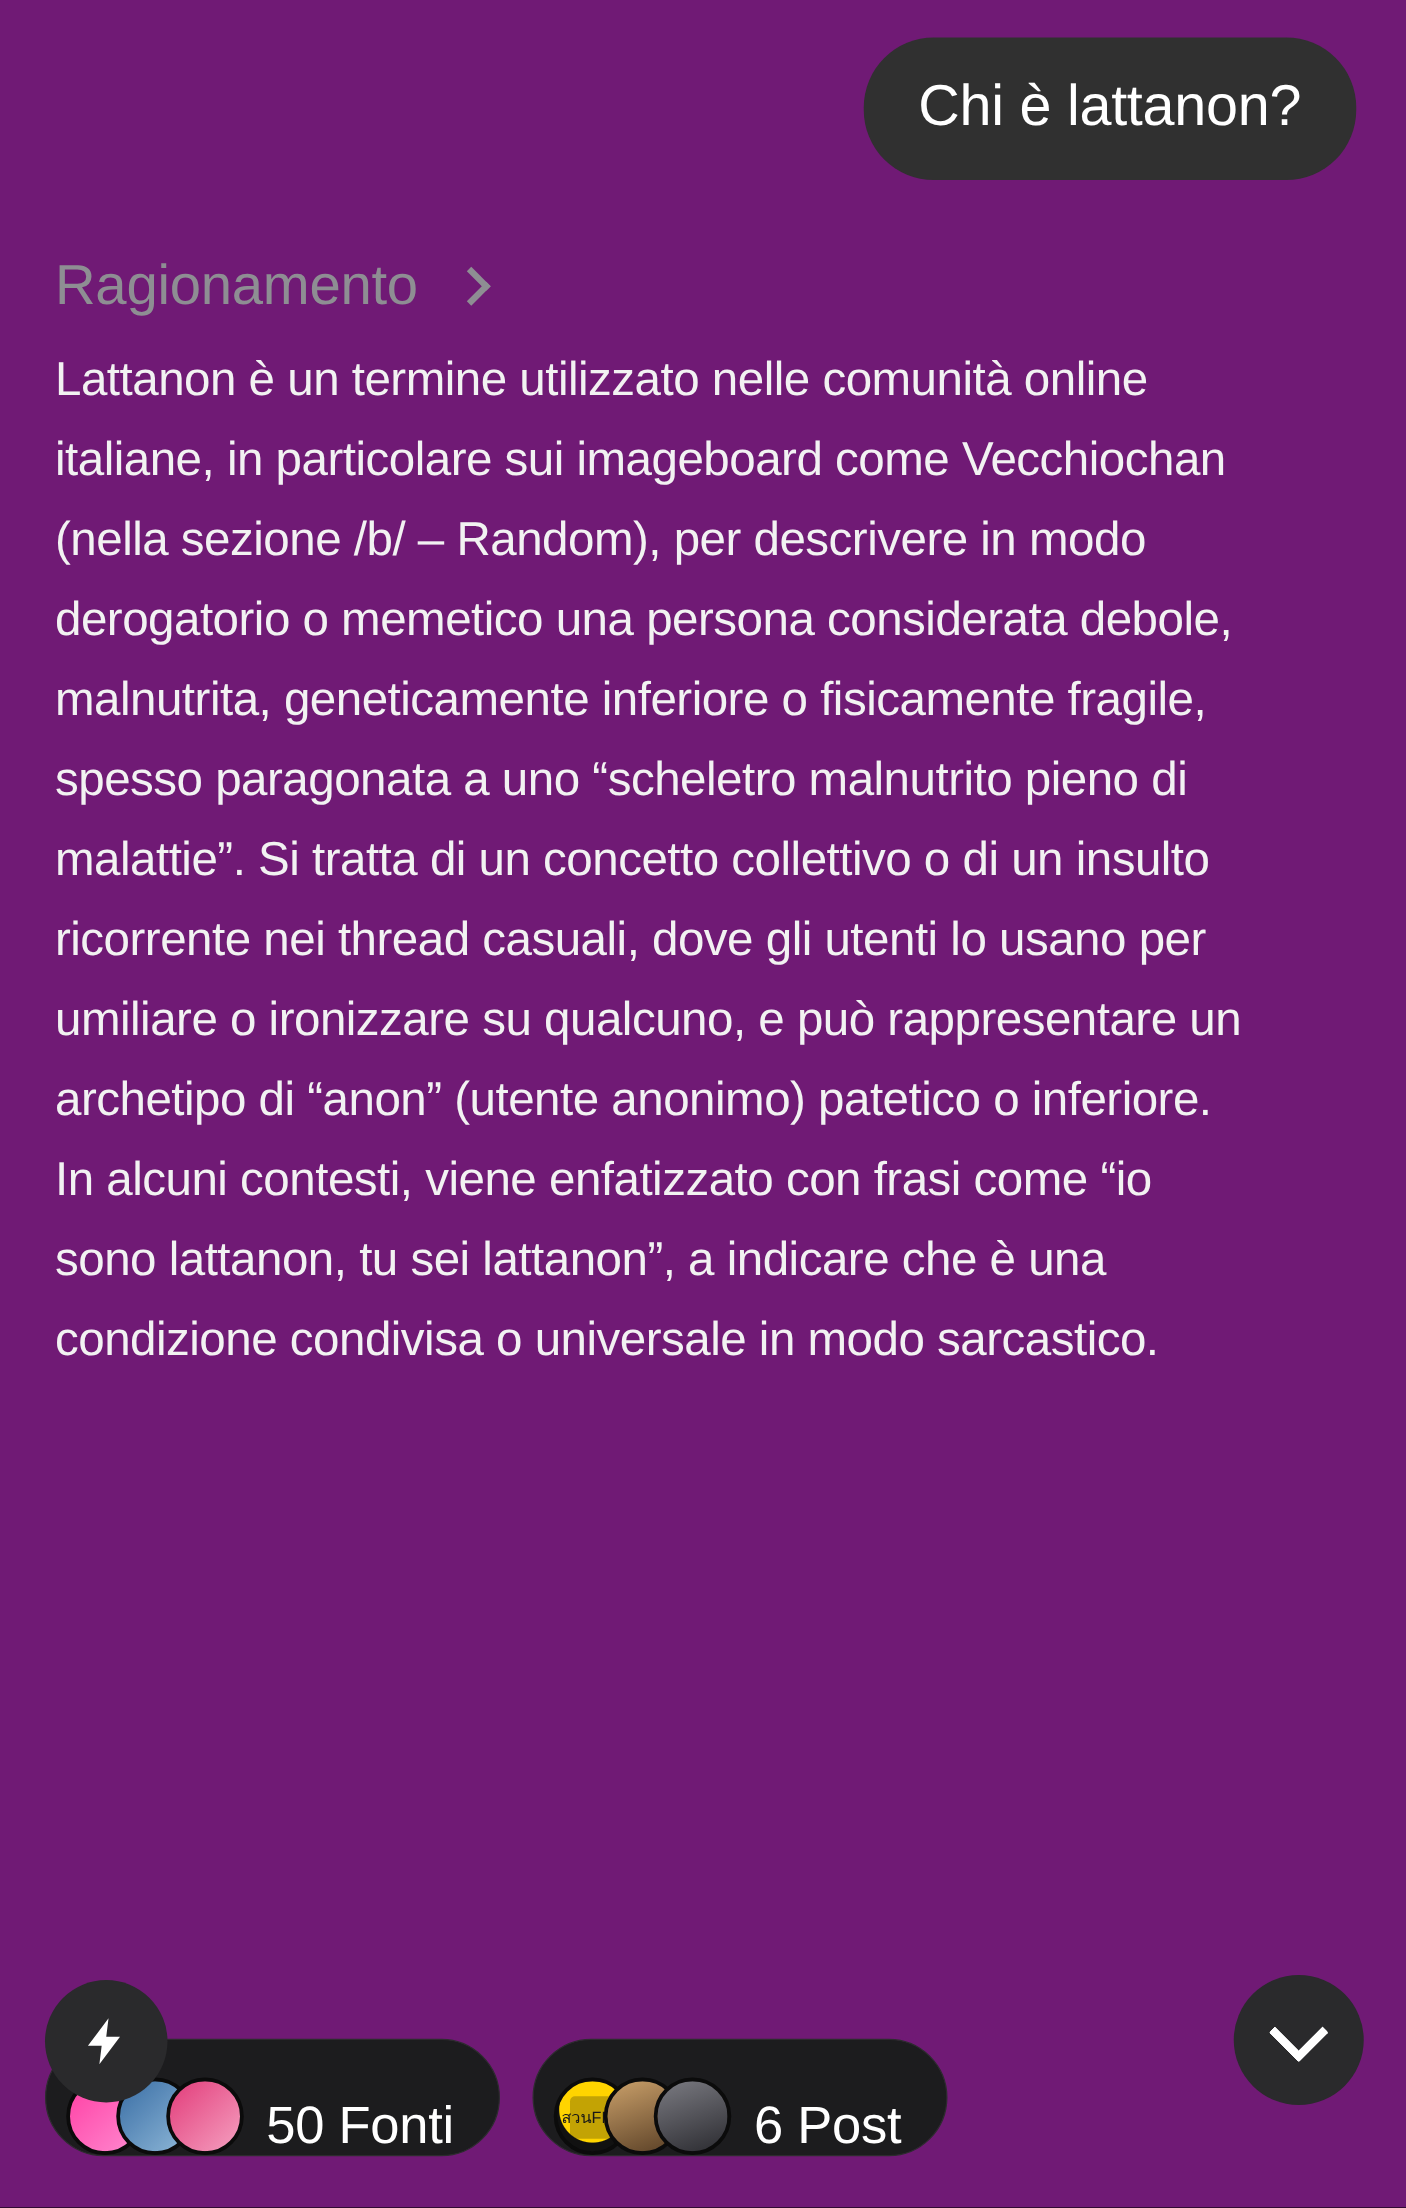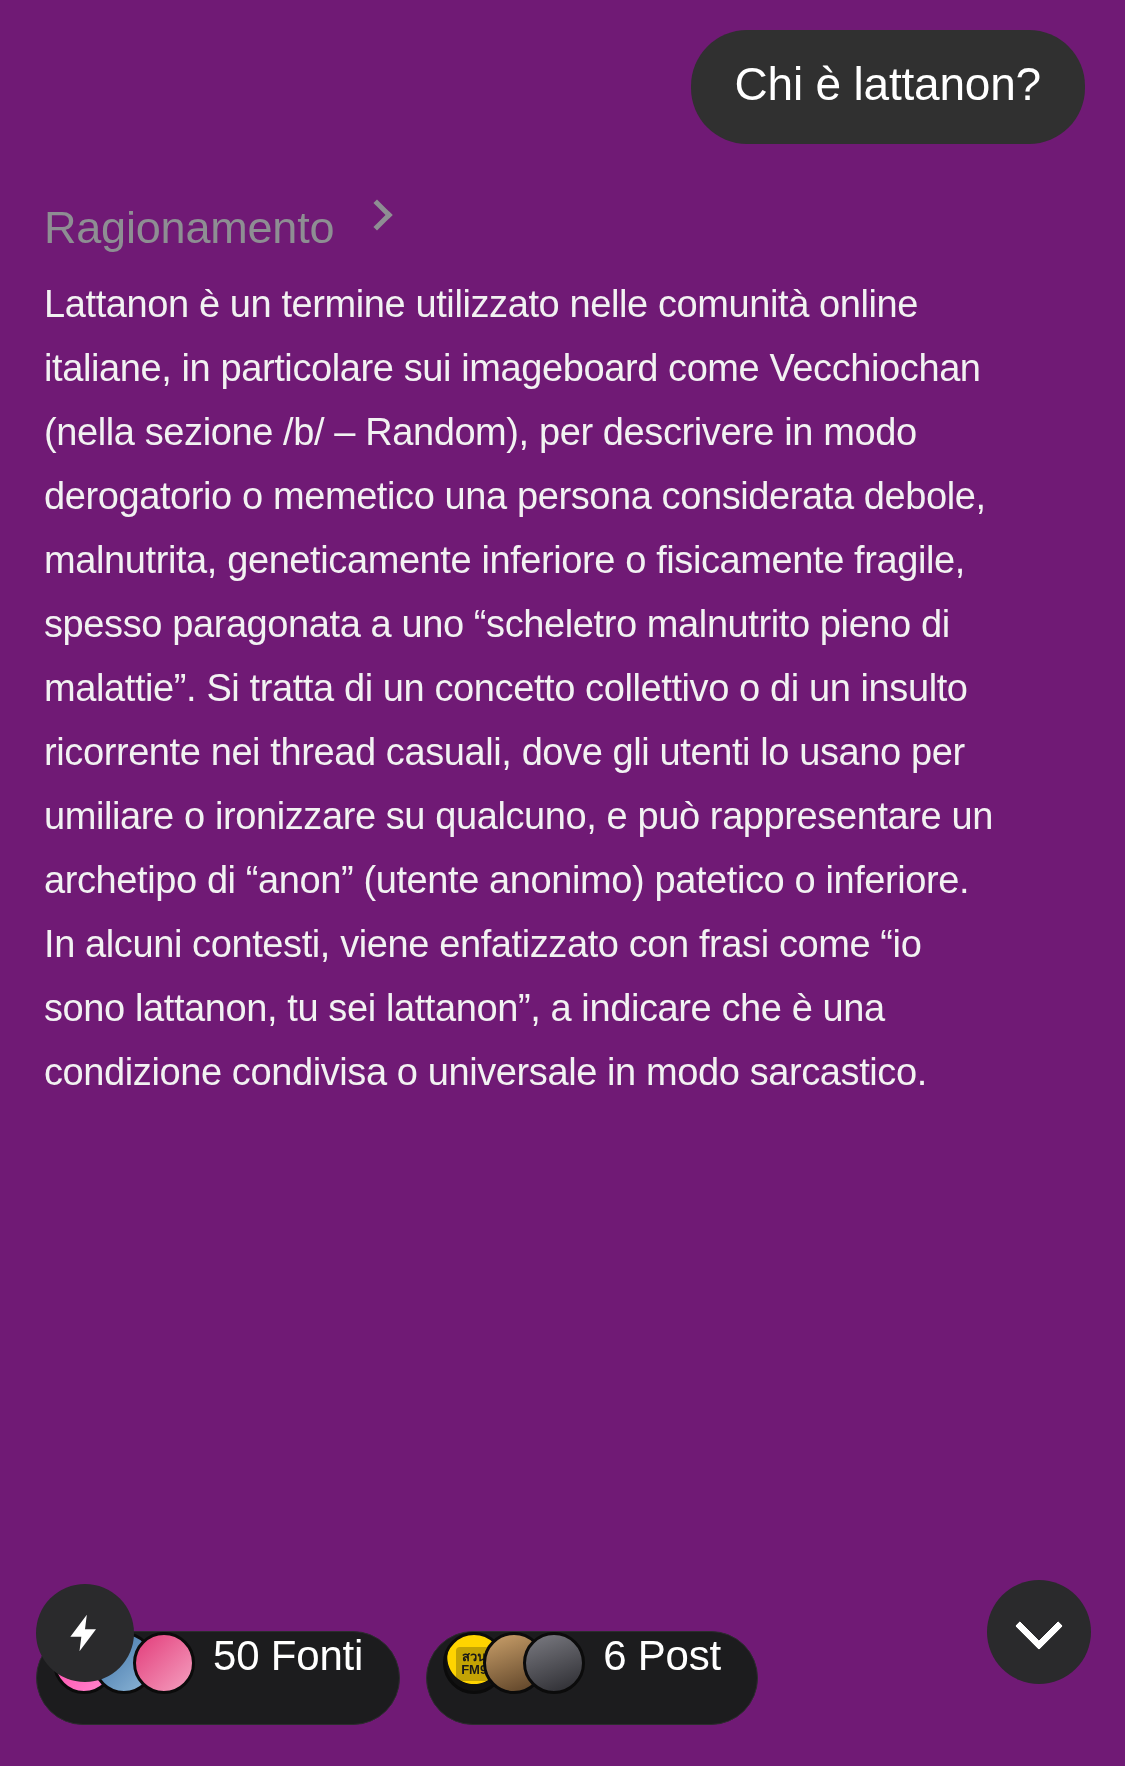--- a/index.html
+++ b/index.html
@@ -30,21 +30,21 @@
     line-height: 1.25;
     padding: 26px 44px 30px 44px;
     border-radius: 56px;
     max-width: 760px;
     letter-spacing: -0.2px;
   }
 
   
   .reasoning-row {
     display: flex;
-    align-items: flex-start;
+    align-items: center;
     gap: 32px;
     padding: 58px 0 0 44px;
   }
   .reasoning-label {
     color: #8e8e93;
     font-size: 45px;
     letter-spacing: -0.2px;
   }
   .chevron-right {
     width: 22px;
@@ -72,21 +72,21 @@
     right: 0;
     bottom: 0;
     height: 176px;
     display: flex;
     align-items: center;
     padding: 0 30px 0 36px;
     gap: 26px;
   }
   .pill {
     display: flex;
-    align-items: flex-start;
+    align-items: flex-end;
     gap: 18px;
     background: #1c1c1e;
     border: 1px solid #2c2c2e;
     border-radius: 56px;
     height: 94px;
     padding: 0 36px 0 16px;
   }
   .pill-label {
     color: #ffffff;
     font-size: 42px;
@@ -119,27 +119,27 @@
     background: #111;
     border-radius: 4px;
     opacity: .25;
   }
   .av.b2 { background: linear-gradient(160deg,#caa06a,#5a4026); }
   .av.b3 { background: linear-gradient(160deg,#7b7b82,#2b2b30); }
   .av-tag {
     position: absolute;
     inset: 0;
     display: flex;
-    flex-direction: column;
+    flex-direction: row;
     align-items: center;
     justify-content: center;
     font-size: 13px;
     line-height: 13px;
     color: #1a1a1a;
-    font-weight: bold;
+    font-weight: normal;
   }
 
   
   .fab-lightning {
     position: absolute;
     left: 36px;
     bottom: 84px;
     width: 98px;
     height: 98px;
     border-radius: 50%;

